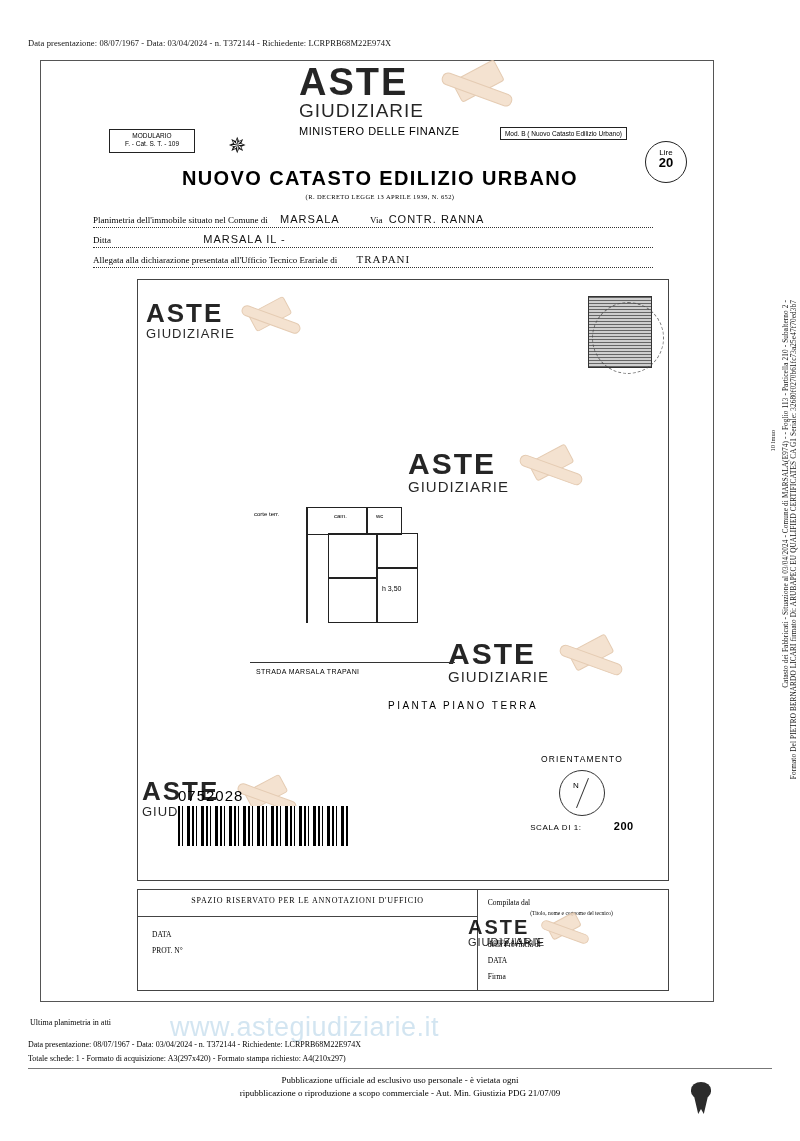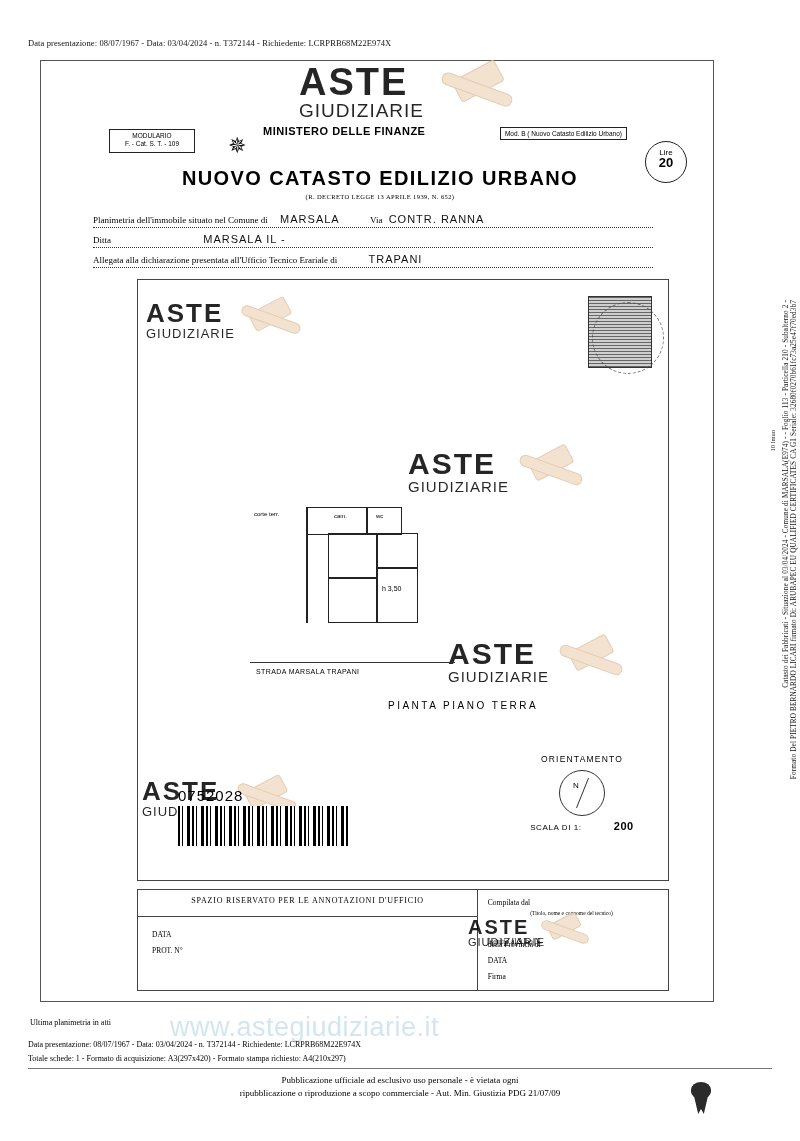--- a/index.html
+++ b/index.html
@@ -54,21 +54,21 @@
     position:absolute;right:86px;top:66px;font-size:6.5px;border:1px solid #222;padding:2px 4px;
     font-family:"Liberation Sans",sans-serif;
   }
   .emblem{
     position:absolute;left:180px;top:68px;width:34px;height:34px;
   }
   .emblem .star{
     position:absolute;left:7px;top:6px;font-size:22px;line-height:22px;color:#111;
   }
   .hdr-lines{position:absolute;left:222px;top:64px;width:380px;text-align:left;}
-  .h-min{font-family:"Liberation Sans",sans-serif;font-weight:bold;font-size:11px;letter-spacing:.5px;}
+  .h-min{font-family:"Liberation Sans",sans-serif;font-weight:normal;font-size:11px;letter-spacing:.5px;margin-left:36px;}
   .h-dir{font-family:"Liberation Sans",sans-serif;font-weight:bold;font-size:11.5px;letter-spacing:.2px;margin-top:2px;}
   .h-title{
     position:absolute;left:104px;top:106px;width:470px;text-align:center;
     font-family:"Liberation Sans",sans-serif;font-weight:bold;font-size:20px;letter-spacing:1.4px;
   }
   .h-sub{
     position:absolute;left:104px;top:132px;width:470px;text-align:center;font-size:6.5px;letter-spacing:.4px;
   }
   .lire{
     position:absolute;right:26px;top:80px;width:40px;height:40px;border:1px solid #222;border-radius:50%;
@@ -225,21 +225,21 @@
     <div style="position:absolute;left:52px;top:166px;width:560px;border-bottom:1px dotted #333;"></div>
 
     <div class="frow" style="left:52px;top:172px;width:560px;">
       <span class="lbl">Ditta</span>
       <span class="hand" style="margin-left:90px;">MARSALA  IL  -</span>
     </div>
     <div style="position:absolute;left:52px;top:186px;width:560px;border-bottom:1px dotted #333;"></div>
 
     <div class="frow" style="left:52px;top:192px;width:560px;">
       <span class="lbl">Allegata alla dichiarazione presentata all'Ufficio Tecnico Erariale di</span>
-      <span class="hand" style="margin-left:29px;">TRAPANI</span>
+      <span class="hand" style="margin-left:17px;font-family:Liberation Serif, serif;">TRAPANI</span>
     </div>
     <div style="position:absolute;left:52px;top:206px;width:560px;border-bottom:1px dotted #333;"></div>
 
     <div class="planbox">
 
       <div class="wm" style="left:8px;top:22px;">
         <div class="w1" style="font-size:26px;">ASTE</div>
         <div class="w2" style="font-size:13px;">GIUDIZIARIE</div>
         <div class="gavel" style="left:82px;top:-2px;width:90px;height:40px;">
           <div class="head" style="left:22px;top:4px;width:38px;height:18px;"></div>

